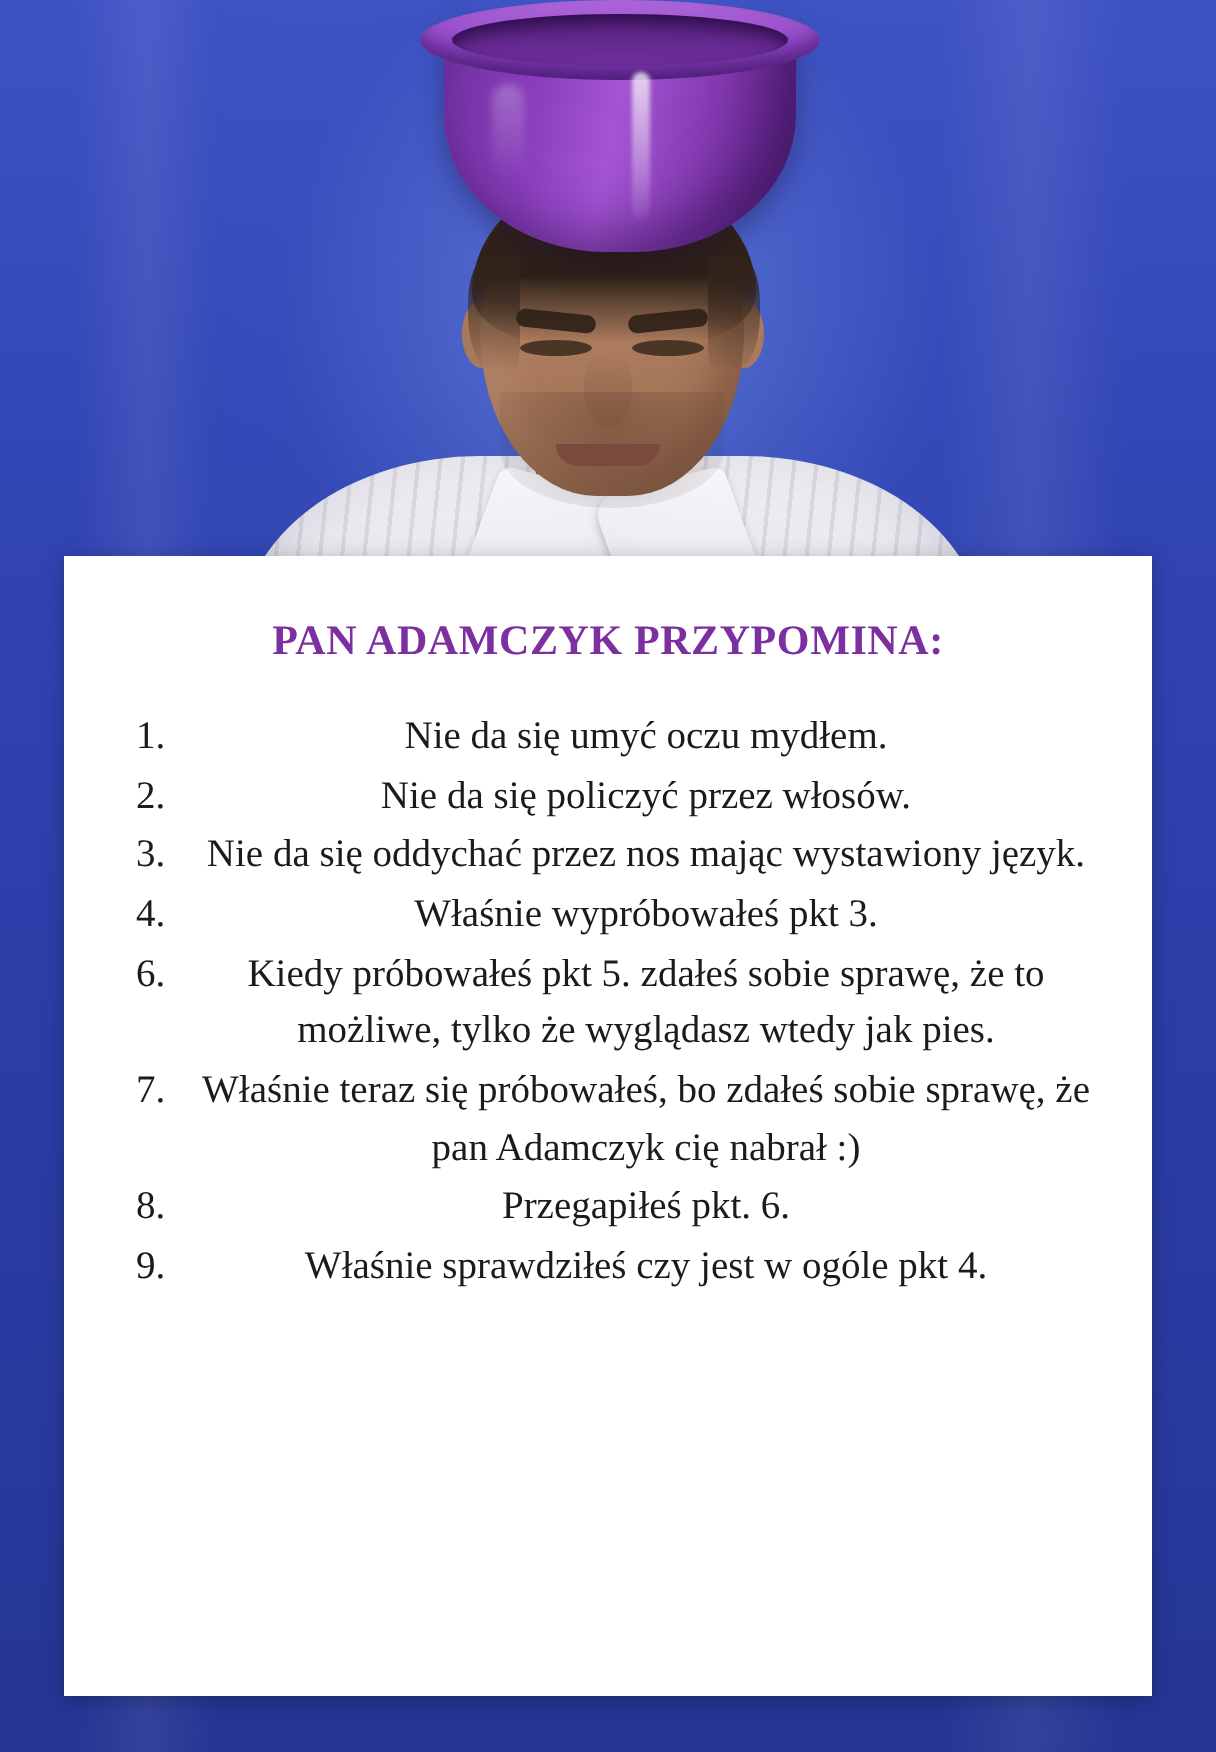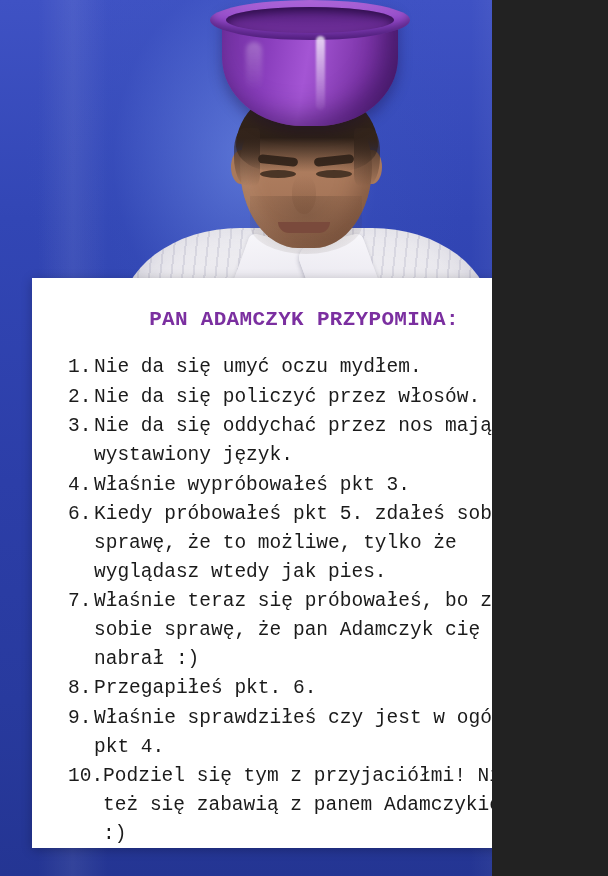--- a/index.html
+++ b/index.html
@@ -2,24 +2,24 @@
 <html><head>
 <meta charset="utf-8">
 <style>
   html, body {
     margin: 0;
     padding: 0;
     background: #222;
   }
   #stage {
     position: relative;
-    width: 492px;
+    width: 608px;
     height: 876px;
     overflow: hidden;
-    font-family: Liberation Mono, monospace;
+    font-family: Liberation Serif, serif;
     background: #737373;
   }
 
   
   .photo {
     position: absolute;
     inset: 0;
     background:
       radial-gradient(ellipse 60% 45% at 50% 18%, rgba(120,150,235,0.55) 0%, rgba(60,85,190,0.25) 45%, rgba(0,0,0,0) 75%),
       linear-gradient(180deg, #3f52c4 0%, #3246b5 25%, #2c3ea8 55%, #283a9e 80%, #243593 100%);
@@ -237,21 +237,21 @@
     line-height: 1.47;
     color: #1b1b1b;
     margin-bottom: 1px;
   }
   .num {
     flex: 0 0 auto;
     min-width: 26px;
     text-align: left;
     white-space: pre;
   }
-  .txt { flex: 1 1 auto; }
+  .txt { flex: 1 1 auto; text-align: center; }
 </style>
 </head>
 <body>
 
 <div id="stage">
 
   <div class="photo"></div>
   <div class="band b1"></div>
   <div class="band b2"></div>
 
@@ -313,20 +313,16 @@
           <span class="txt">Właśnie teraz się próbowałeś, bo zdałeś sobie sprawę, że pan Adamczyk cię nabrał :)</span>
         </li>
         <li>
           <span class="num">8.</span>
           <span class="txt">Przegapiłeś pkt. 6.</span>
         </li>
         <li>
           <span class="num">9.</span>
           <span class="txt">Właśnie sprawdziłeś czy jest w ogóle pkt 4.</span>
         </li>
-        <li>
-          <span class="num">10.</span>
-          <span class="txt">Podziel się tym z przyjaciółmi! Niech też się zabawią z panem Adamczykiem! :)</span>
-        </li>
       </ul>
   </div>
 
 </div>
 
 </body></html>

